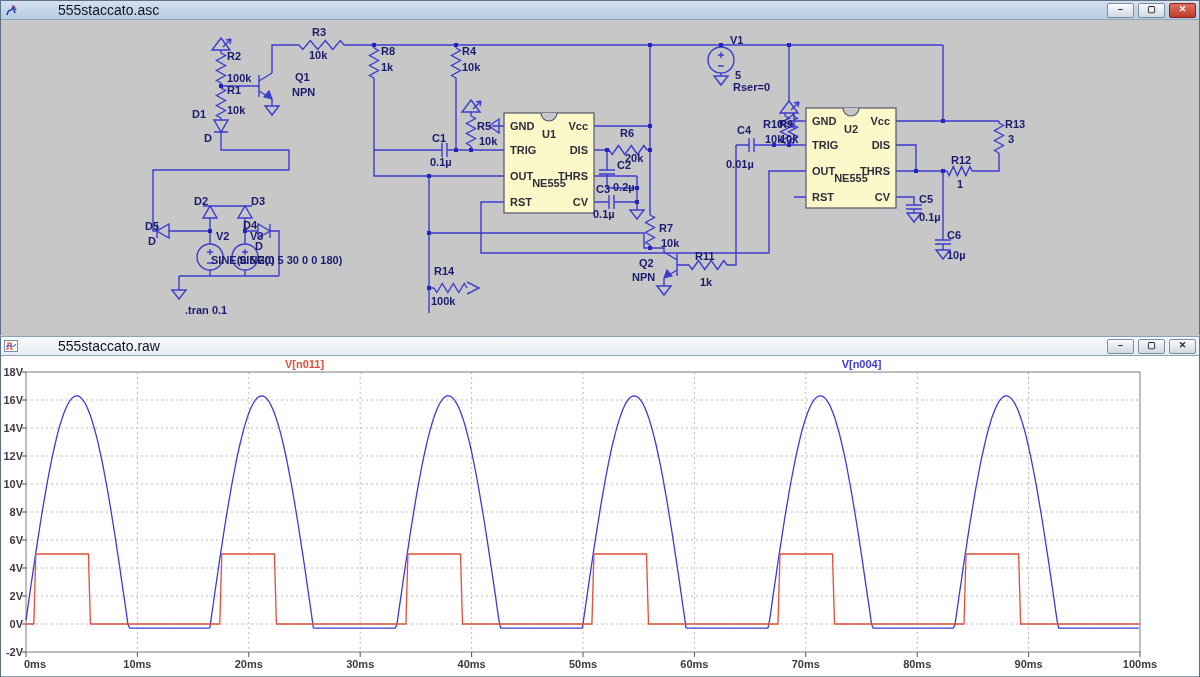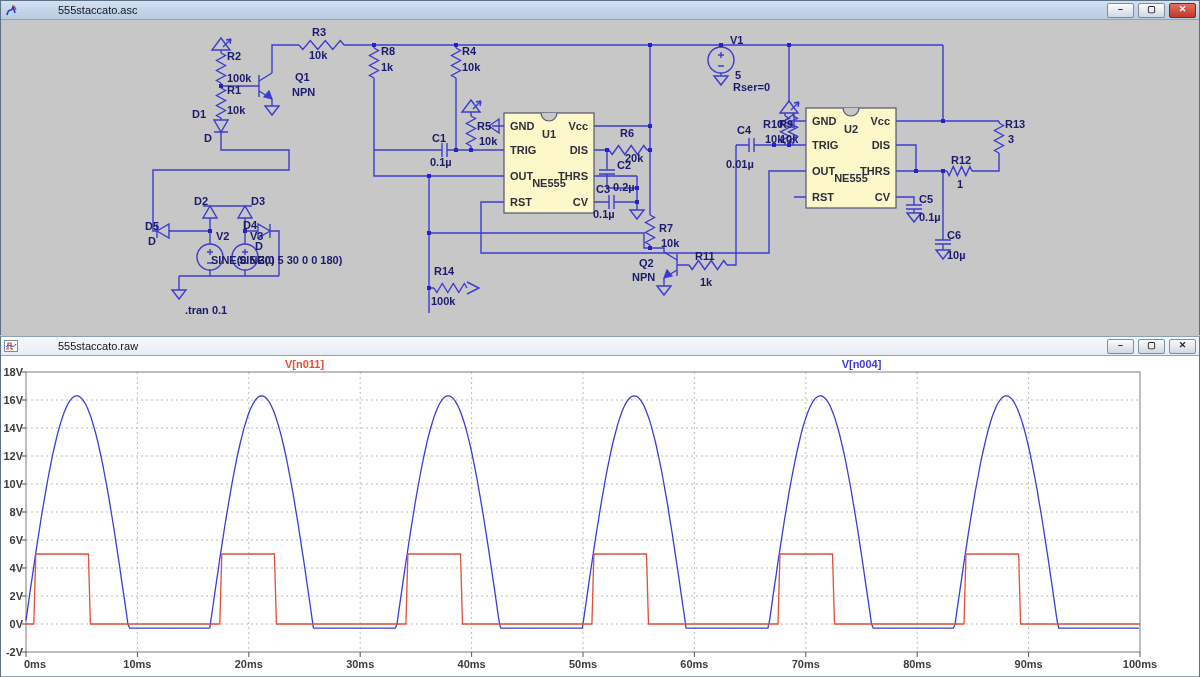--- a/index.html
+++ b/index.html
@@ -5,21 +5,21 @@
   html,body{margin:0;padding:0;background:#9fb4c8;font-family:"Liberation Sans",sans-serif;}
   .screen{position:relative;width:1200px;height:677px;overflow:hidden;background:#aebfd2;}
   .win{position:absolute;left:0;width:1200px;box-sizing:border-box;background:#fff;
        border:1px solid #5c7186;}
   .win-sch{top:0;height:335px;border-bottom:2px solid #4d6278;}
   .win-raw{top:336px;height:341px;border-top:1px solid #8ba0b5;}
   .titlebar{height:18px;display:flex;align-items:center;padding:0 3px;gap:4px;
             border-bottom:1px solid #8ea3b8;}
   .tb-sch{background:linear-gradient(#d3e0ef,#b6cbe2);}
   .tb-raw{background:linear-gradient(#f6f9fc,#e7edf4);justify-content:center;}
-  .title-text{font-size:11px;color:#10151c;flex:0 1 auto;white-space:nowrap;padding-left:36px;}
+  .title-text{font-size:14px;color:#10151c;flex:0 1 auto;white-space:nowrap;padding-left:36px;}
   .tb-spacer{flex:1;}
   .wbtn{width:25px;height:13px;border:1px solid #7e8e9d;border-radius:2px;
         background:linear-gradient(#fbfcfd,#cfd8e1);font-size:9px;line-height:11px;
         text-align:center;color:#222;cursor:default;font-weight:bold;}
   .wbtn.close-red{background:linear-gradient(#e0705f,#c03a28);color:#fff;border-color:#7d2619;}
   .sch-body{position:relative;background:#c7c7c7;}
   .raw-body{position:relative;background:#ffffff;}
   .raw-bottom-band{height:5px;background:linear-gradient(#cadcee,#a9c2da);border-top:1px solid #8ba0b5;}
   svg text{font-family:"Liberation Sans",sans-serif;}
   .wire{stroke:#3c3cce;stroke-width:1.4;fill:none;}

